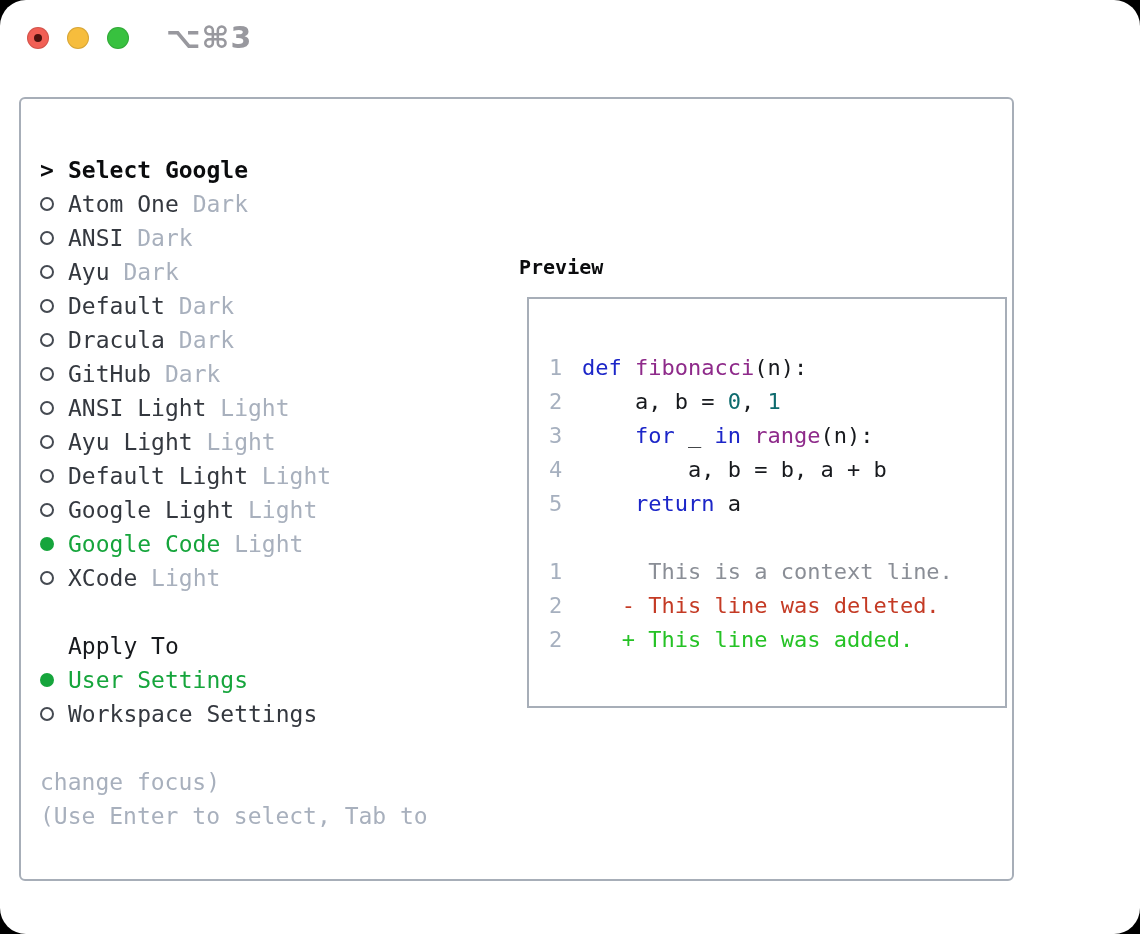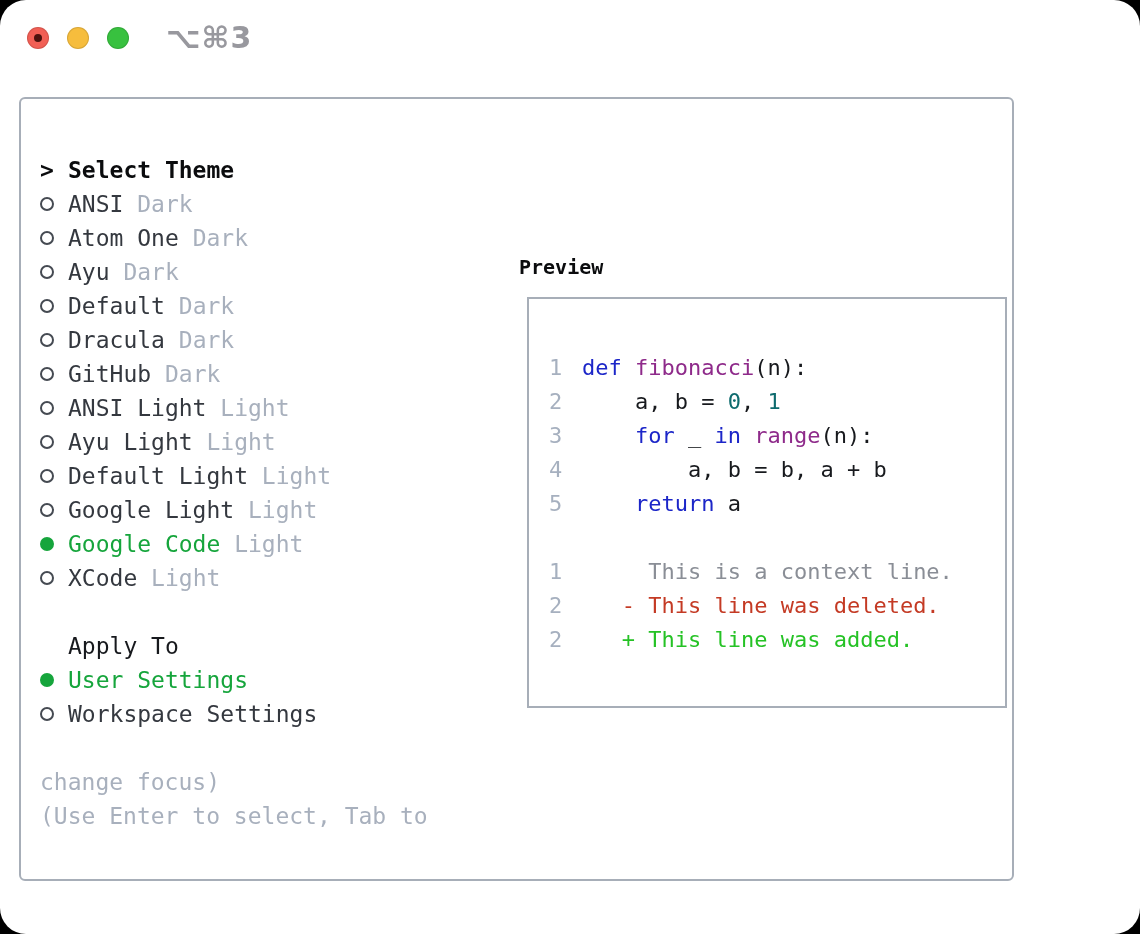--- a/index.html
+++ b/index.html
@@ -116,23 +116,23 @@
 
   <div class="titlebar">
     <div class="light red"></div>
     <div class="light yellow"></div>
     <div class="light green"></div>
   </div>
   <div class="window-title">⌥⌘3</div>
 
   <div class="panel">
     <div class="theme-list">
-        <div class="row header"><span class="marker"><span class="cursor-glyph">&gt;</span></span><span class="label">Select Theme</span></div>
+        <div class="row header"><span class="marker"><span class="cursor-glyph">&gt;</span></span><span class="label">Select Google</span></div>
+        <div class="row option"><span class="marker"><span class="circle"></span></span><span class="label"><span class="label-name">Atom One</span><span class="variant"> Dark</span></span></div>
         <div class="row option"><span class="marker"><span class="circle"></span></span><span class="label"><span class="label-name">ANSI</span><span class="variant"> Dark</span></span></div>
-        <div class="row option"><span class="marker"><span class="circle"></span></span><span class="label"><span class="label-name">Atom One</span><span class="variant"> Dark</span></span></div>
         <div class="row option"><span class="marker"><span class="circle"></span></span><span class="label"><span class="label-name">Ayu</span><span class="variant"> Dark</span></span></div>
         <div class="row option"><span class="marker"><span class="circle"></span></span><span class="label"><span class="label-name">Default</span><span class="variant"> Dark</span></span></div>
         <div class="row option"><span class="marker"><span class="circle"></span></span><span class="label"><span class="label-name">Dracula</span><span class="variant"> Dark</span></span></div>
         <div class="row option"><span class="marker"><span class="circle"></span></span><span class="label"><span class="label-name">GitHub</span><span class="variant"> Dark</span></span></div>
         <div class="row option"><span class="marker"><span class="circle"></span></span><span class="label"><span class="label-name">ANSI Light</span><span class="variant"> Light</span></span></div>
         <div class="row option"><span class="marker"><span class="circle"></span></span><span class="label"><span class="label-name">Ayu Light</span><span class="variant"> Light</span></span></div>
         <div class="row option"><span class="marker"><span class="circle"></span></span><span class="label"><span class="label-name">Default Light</span><span class="variant"> Light</span></span></div>
         <div class="row option"><span class="marker"><span class="circle"></span></span><span class="label"><span class="label-name">Google Light</span><span class="variant"> Light</span></span></div>
         <div class="row option selected"><span class="marker"><span class="circle filled"></span></span><span class="label"><span class="label-name">Google Code</span><span class="variant"> Light</span></span></div>
         <div class="row option"><span class="marker"><span class="circle"></span></span><span class="label"><span class="label-name">XCode</span><span class="variant"> Light</span></span></div>

